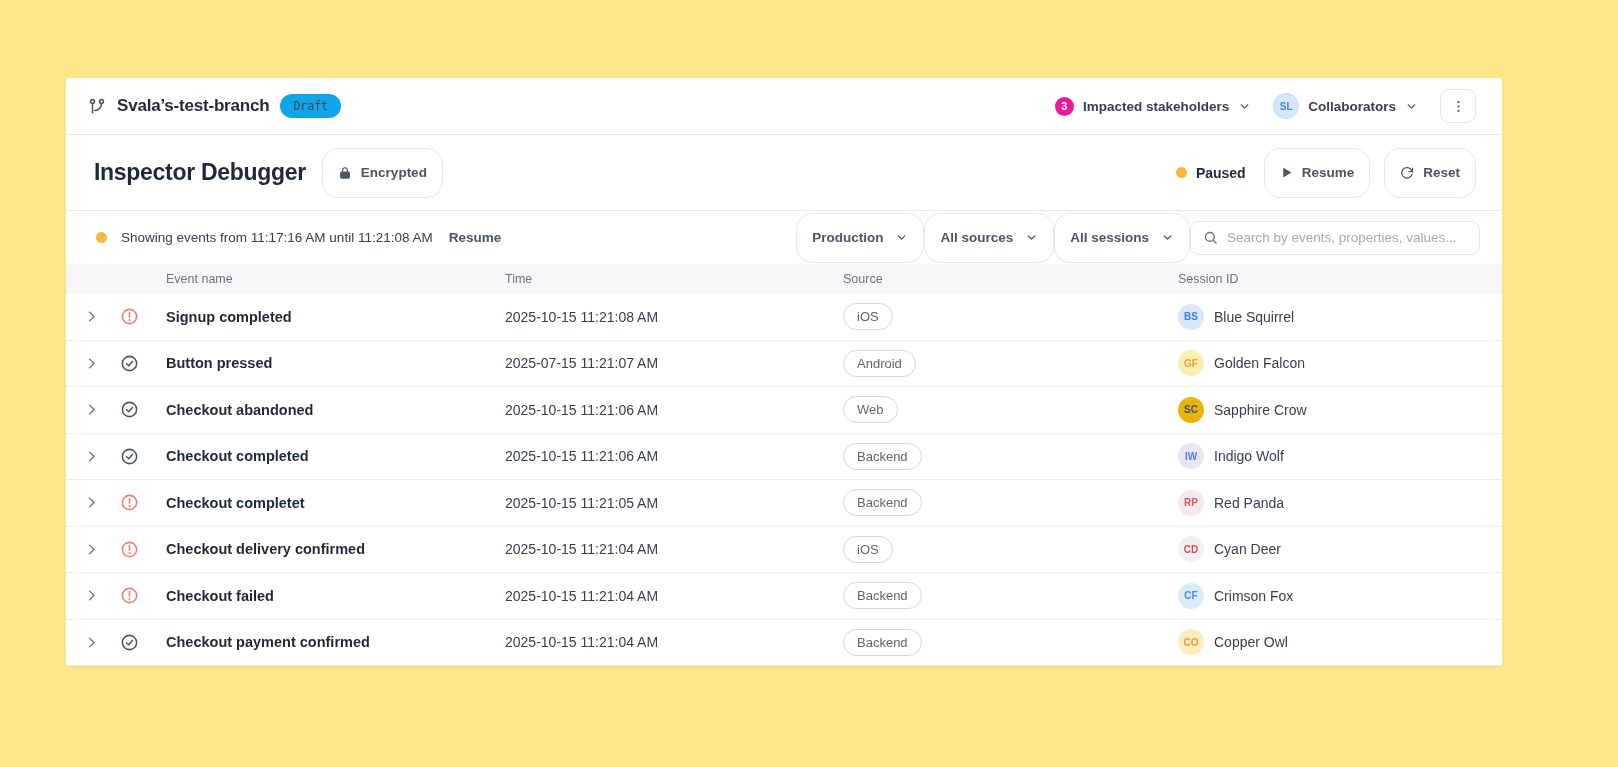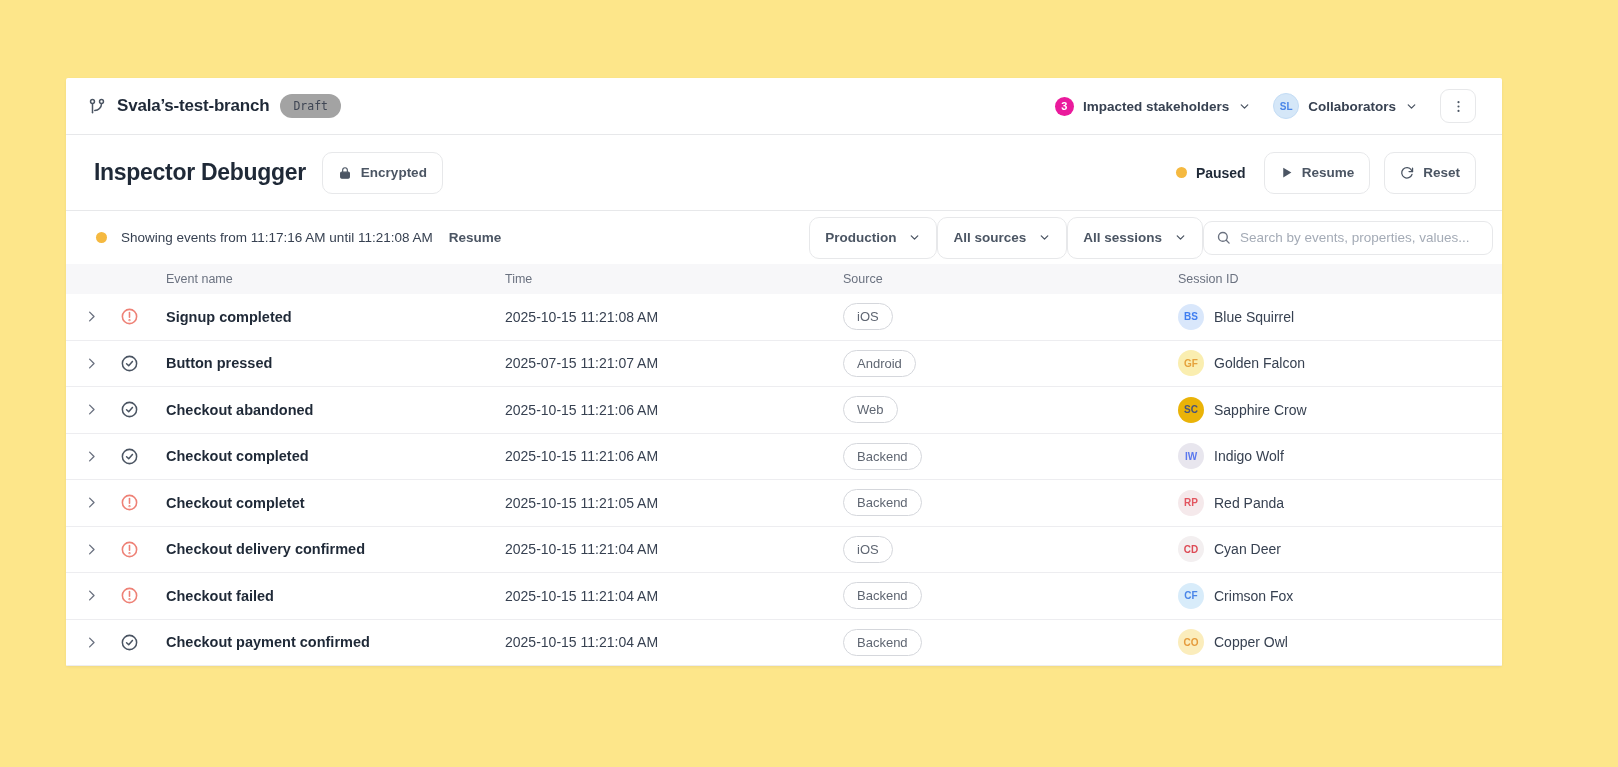--- a/index.html
+++ b/index.html
@@ -21,21 +21,21 @@
   svg { display:block; }
 
   
   .topbar {
     height: 57px; display:flex; align-items:center; justify-content:space-between;
     padding: 0 26px 0 22px; border-bottom: 1px solid var(--border, #ececef);
   }
   .topbar-left { display:flex; align-items:center; gap:11px; }
   .branch-name { font-size:17px; font-weight:700; letter-spacing:-.2px; }
   .draft-badge {
-    background:#a3a3a3; color:#3f4654; border-radius:999px;
+    background:#0ea5e9; color:#3f4654; border-radius:999px;
     font-family:"DejaVu Sans Mono", monospace; font-size:11.5px; font-weight:500;
     padding:5px 13px;
   }
   .topbar-right { display:flex; align-items:center; gap:22px; }
   .pill-btn {
     display:flex; align-items:center; gap:9px; background:none; border:none;
     font-family:inherit; font-size:13.5px; font-weight:600; color:#374151; cursor:pointer;
   }
   .count-badge {
     width:19px; height:19px; border-radius:50%; background:var(--accent_pink,#ea1a9c);
@@ -54,32 +54,32 @@
 
   
   .titlebar {
     height: 76px; display:flex; align-items:center; justify-content:space-between;
     padding: 0 26px 0 28px; border-bottom:1px solid var(--border,#ececef);
   }
   .titlebar-left { display:flex; align-items:center; gap:16px; }
   .page-title { font-size:23px; font-weight:700; letter-spacing:-.3px; }
   .btn {
     display:flex; align-items:center; gap:9px; background:#fff;
-    border:1px solid var(--border,#e3e4e8); border-radius:10px;
+    border:1px solid var(--border,#e3e4e8); border-radius:16px;
     font-family:inherit; font-size:13.5px; font-weight:600; color:#4b5563;
-    padding:0 15px; height:42px; cursor:pointer;
+    padding:0 15px; height:50px; cursor:pointer;
   }
   .titlebar-right { display:flex; align-items:center; gap:14px; }
   .status-paused { display:flex; align-items:center; gap:9px; font-size:14px; font-weight:700; color:#1f2937; margin-right:4px; }
   .dot { width:11px; height:11px; border-radius:50%; background:var(--paused_orange,#f5b940); }
 
   
   .filterbar {
     height: 53px; display:flex; justify-content:space-between;
-    padding: 0 9px 0 30px;
+    padding: 0 22px 0 30px;
   }
   .filterbar-left { display:flex; align-items:center; gap:14px; font-size:13.5px; color:#374151; }
   .resume-link { color:#4b5563; font-weight:600; margin-left:2px; background:none;border:none;font-family:inherit;font-size:13.5px;cursor:pointer; }
   .filterbar-right { display:flex; align-items:center; gap:0; }
   .dropdown { justify-content:space-between; min-width:0; gap:12px; }
   .search-box {
     display:flex; align-items:center; gap:9px;
     width:290px; height:34px; border:1px solid var(--border,#e3e4e8); border-radius:9px;
     padding:0 12px; background:#fff;
   }

